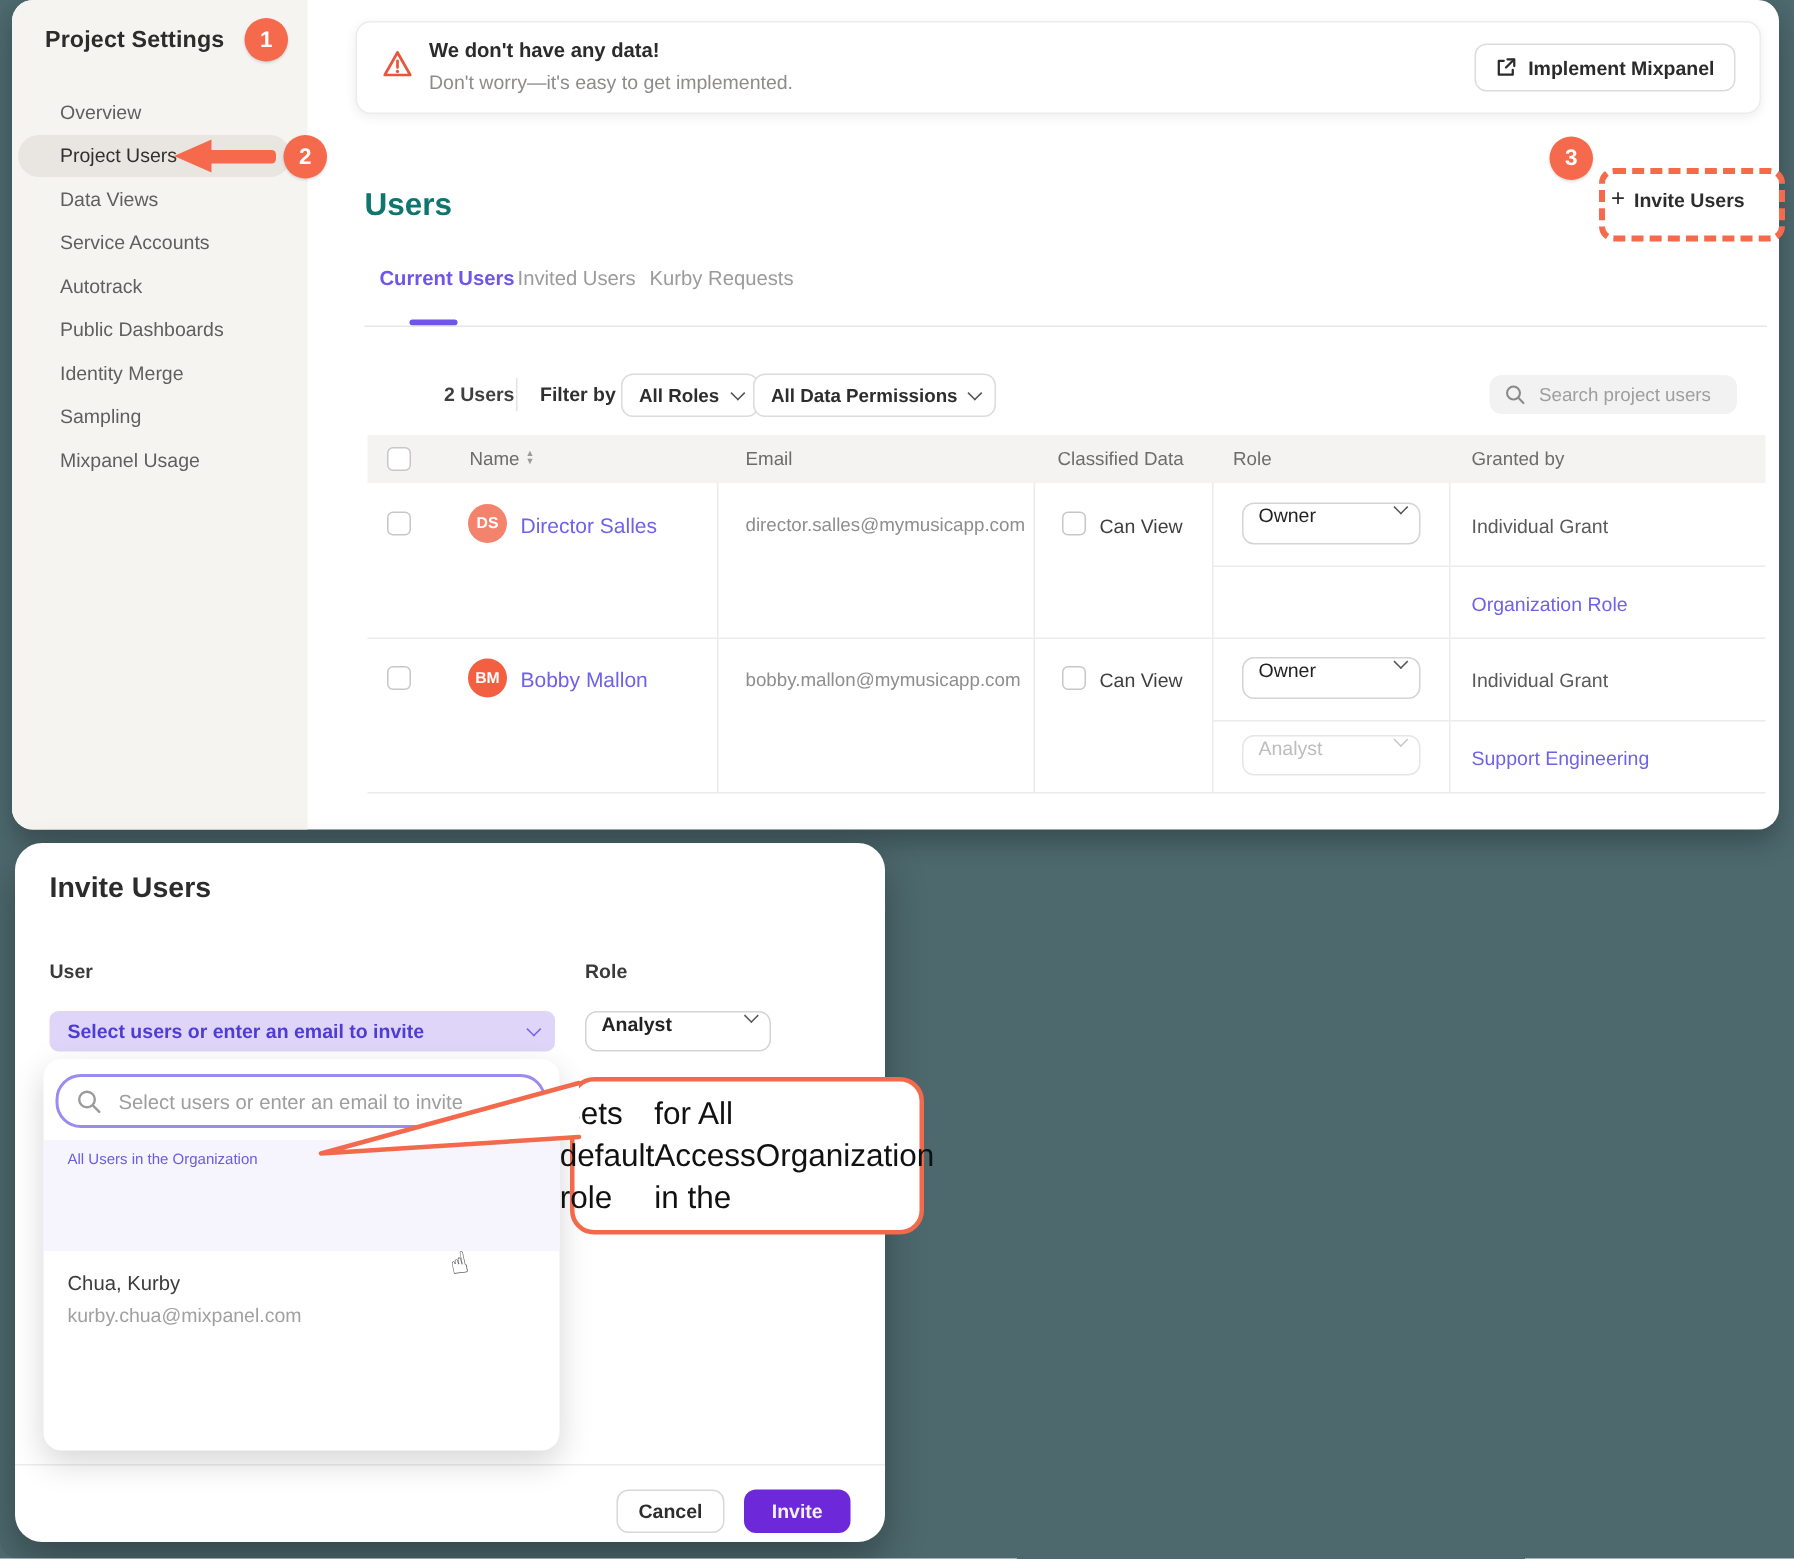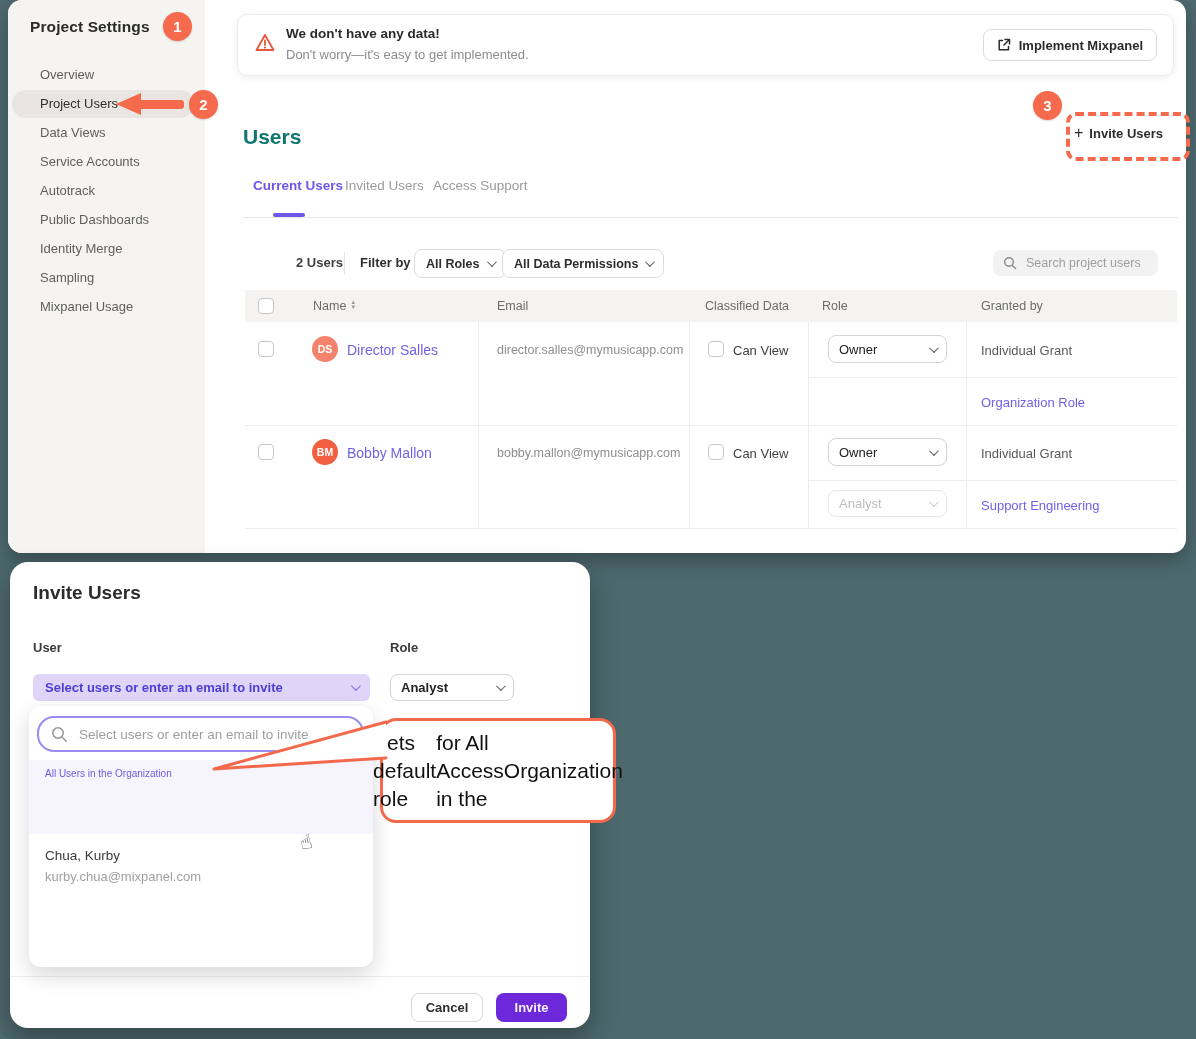--- a/index.html
+++ b/index.html
@@ -64,21 +64,21 @@
   .cb{width:16px;height:16px;border:1.5px solid #c7c7c7;border-radius:4px;background:#fff;box-sizing:border-box;cursor:pointer;}
   .colline{top:32px;width:1px;height:206px;background:#ececec;}
   .rowline{left:0;width:932px;height:1px;background:#ececec;}
   .subline{left:563px;width:369px;height:1px;background:#ececec;}
   .avatar{width:26px;height:26px;border-radius:50%;color:#fff;font-size:10.5px;font-weight:bold;
     display:flex;align-items:center;justify-content:center;}
   .name-link{font-size:14px;color:#6f62e8;cursor:pointer;}
   .email{font-size:12.5px;color:#8e8e8e;}
   .canview{font-size:13px;color:#3f3f3f;}
   .select{height:28px;border:1px solid #d4d4d4;border-radius:8px;background:#fff;display:flex;
-    align-items:center;justify-content:space-between;padding:0 10px;font-size:13px;color:#222;
+    align-items:flex-start;justify-content:space-between;padding:0 10px;font-size:13px;color:#222;
     box-sizing:border-box;cursor:pointer;}
   .select.disabled{border-color:#e6e6e6;color:#bdbdbd;cursor:default;}
   .select.disabled .chev{border-color:#c9c9c9;}
   .granted{font-size:13px;color:#5a5a5a;}
   .glink{font-size:13px;color:#6f62e8;cursor:pointer;}
   
   .dialog{left:10px;top:562px;width:580px;height:466px;background:#fff;border-radius:18px;
     box-shadow:0 12px 28px rgba(0,0,0,.32);z-index:20;}
   .dlg-title{left:23px;top:20px;font-size:19px;font-weight:bold;color:#2c2c2c;}
   .dlg-label{top:78px;font-size:13px;font-weight:bold;color:#3a3a3a;}
@@ -159,21 +159,21 @@
     <div class="abs users-heading">Users</div>
     <div class="abs badge" style="left:828px;top:91px">3</div>
     <div class="abs invite-dashed"></div>
     <div class="abs invite-btn">
       <span class="plus">+</span>
       <span>Invite Users</span>
     </div>
 
     <div class="abs tab active" style="left:48px">Current Users</div>
     <div class="abs tab" style="left:140px">Invited Users</div>
-    <div class="abs tab" style="left:228px">Access Support</div>
+    <div class="abs tab" style="left:228px">Kurby Requests</div>
     <div class="abs tab-underline"></div>
     <div class="abs tab-border"></div>
 
     <div class="abs count">2 Users</div>
     <div class="abs vsep"></div>
     <div class="abs filterby">Filter by</div>
     <div class="abs filter-btn" style="left:209px">
       <span>All Roles</span>
       <span class="chev"></span>
     </div>

